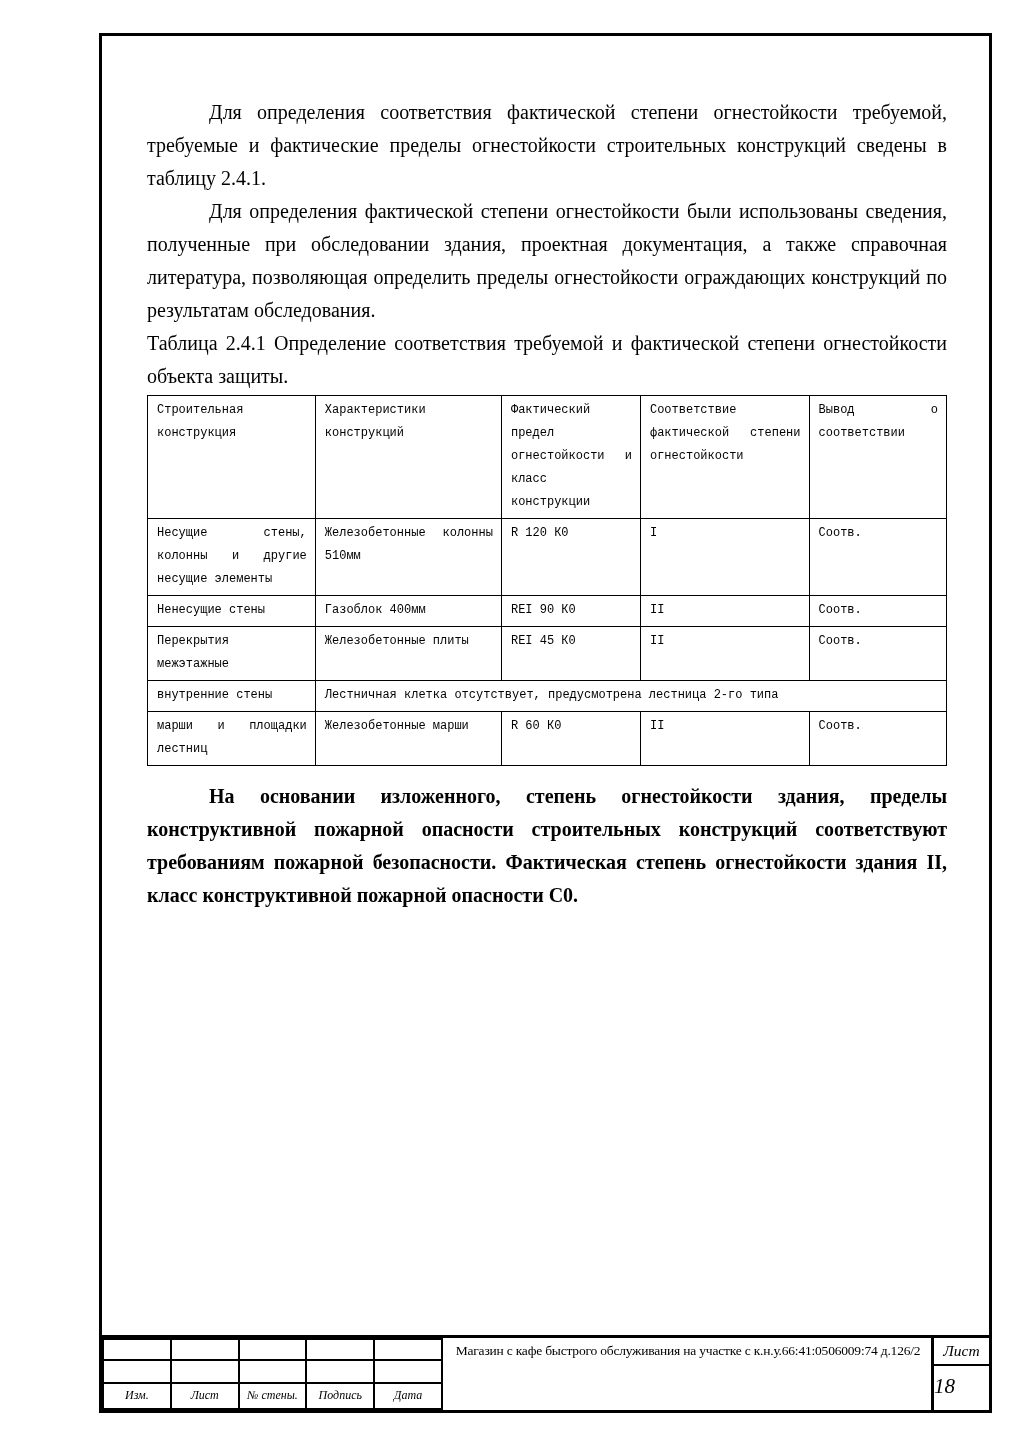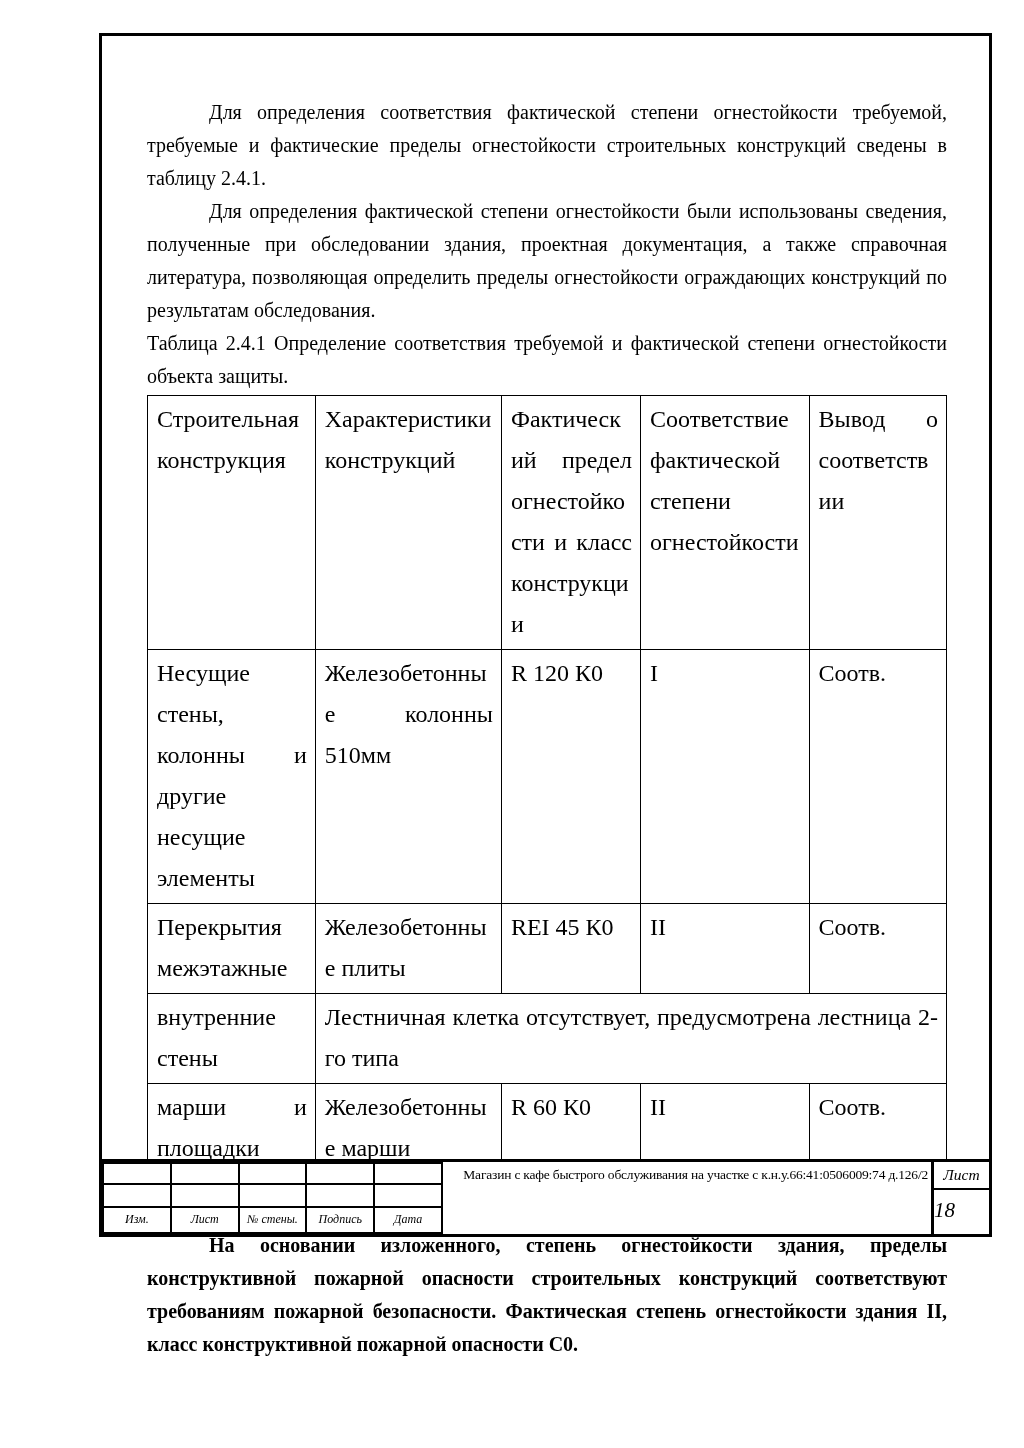--- a/index.html
+++ b/index.html
@@ -10,21 +10,21 @@
     background: #ffffff;
     color: #000000;
     font-family: "Liberation Serif", serif;
     overflow: hidden;
   }
   .frame {
     position: absolute;
     left: 99px;
     top: 33px;
     width: 893px;
-    height: 1204px;
+    height: 1380px;
     border: 3px solid #000000;
     box-sizing: border-box;
   }
   .content {
     padding: 60px 42px 0 45px;
   }
   .para {
     margin: 0;
     font-size: 20px;
     line-height: 33px;
@@ -35,25 +35,26 @@
   .doc-table {
     width: 100%;
     border-collapse: collapse;
     table-layout: fixed;
     margin-top: 2px;
     margin-bottom: 3px;
   }
   .doc-table td {
     border: 1.5px solid #000000;
     padding: 3px 8px 4px 9px;
-    font-size: 24px;
-    line-height: 41px;
+    font-size: 12px;
+    line-height: 23px;
     vertical-align: top;
     text-align: justify;
     overflow-wrap: break-word;
+    font-family: Liberation Mono, monospace;
   }
   .conclusion {
     font-weight: bold;
     margin-top: 14px;
   }
   
   .titleblock {
     position: absolute;
     left: 0;
     right: 0;
@@ -82,21 +83,21 @@
     text-align: center;
     padding: 2px 0 3px 0;
   }
   .tb-title {
     flex: 1;
     border-right: 3px solid #000000;
     box-sizing: border-box;
     font-size: 13.5px;
     letter-spacing: -0.2px;
     padding: 5px 3px 0 5px;
-    text-align: right;
+    text-align: center;
     white-space: nowrap;
     overflow: hidden;
   }
   .tb-sheet {
     flex: none;
     width: 55px;
     display: flex;
     flex-direction: column;
     font-style: italic;
   }
@@ -137,20 +138,27 @@
             <td>Характеристики конструкций</td>
             <td>Фактический предел огнестойкости и класс конструкции</td>
             <td>Соответствие фактической степени огнестойкости</td>
             <td>Вывод о соответствии</td>
           </tr>
           <tr>
             <td>Несущие стены, колонны и другие несущие элементы</td>
             <td>Железобетонные колонны 510мм</td>
             <td>R 120 К0</td>
             <td>I</td>
+            <td>Соотв.</td>
+          </tr>
+          <tr>
+            <td>Ненесущие стены</td>
+            <td>Газоблок 400мм</td>
+            <td>REI 90 К0</td>
+            <td>II</td>
             <td>Соотв.</td>
           </tr>
           <tr>
             <td>Перекрытия межэтажные</td>
             <td>Железобетонные плиты</td>
             <td>REI 45 К0</td>
             <td>II</td>
             <td>Соотв.</td>
           </tr>
           <tr>

